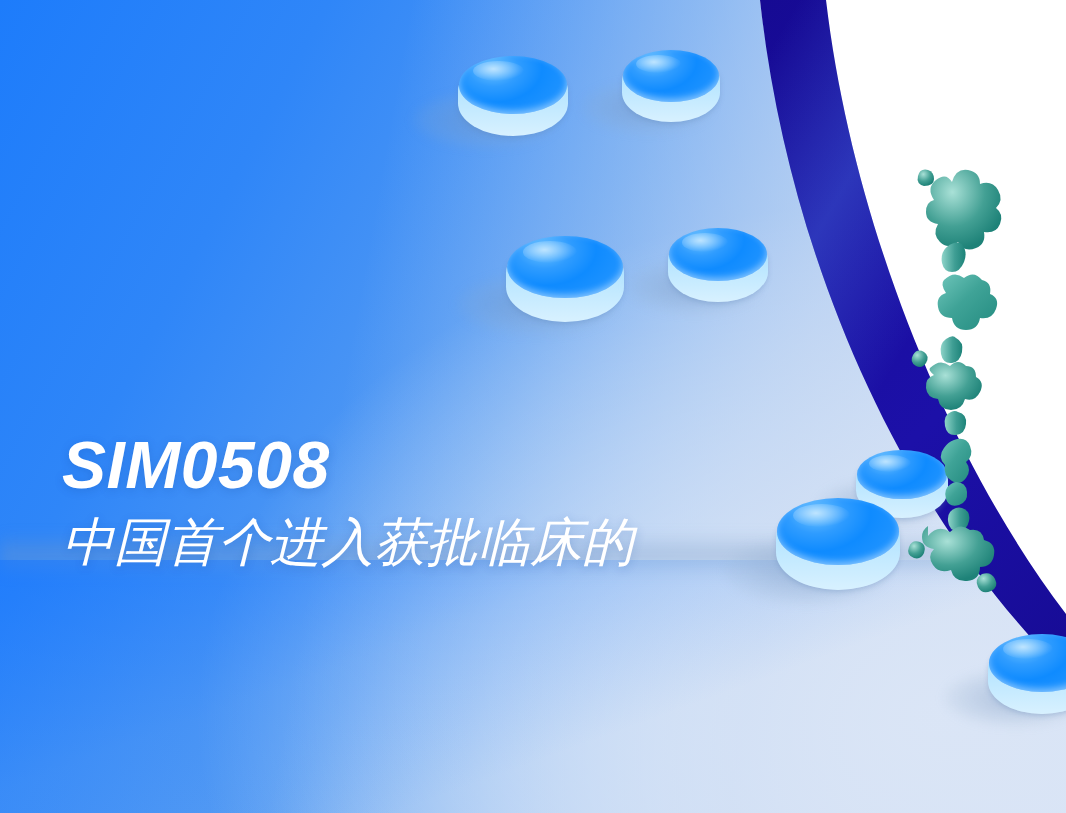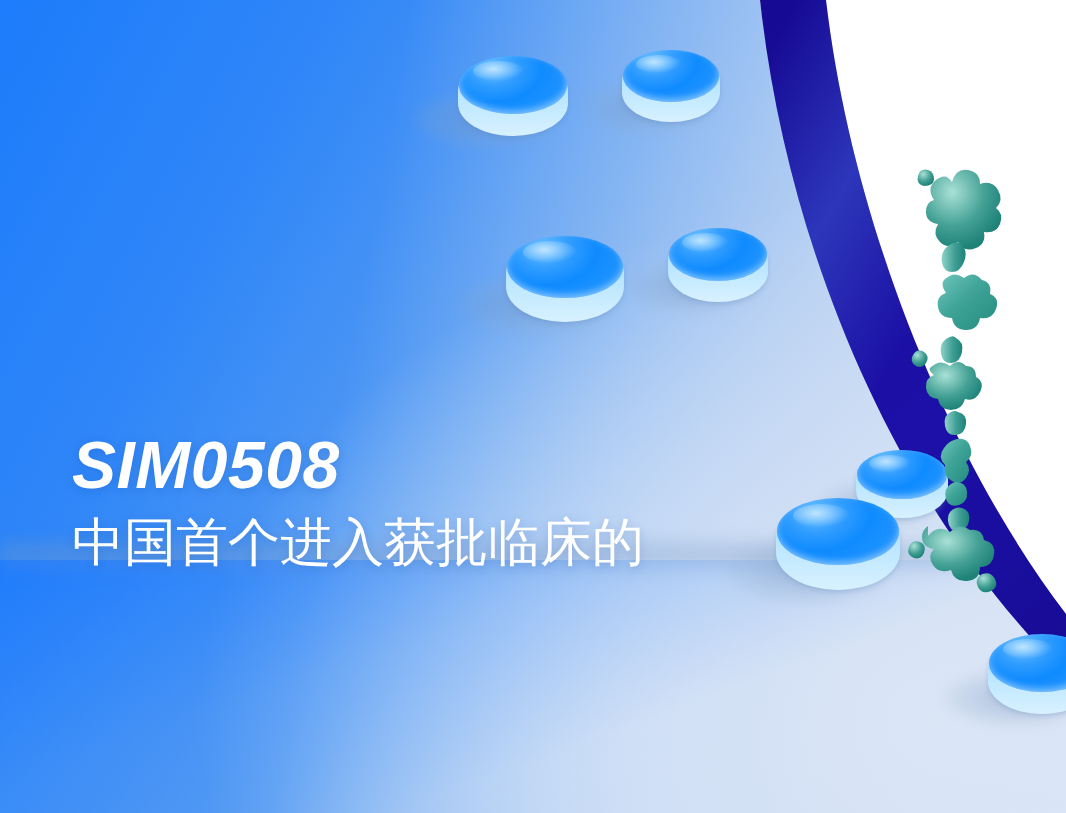--- a/index.html
+++ b/index.html
@@ -88,33 +88,33 @@
   .protein{ position:absolute; left:900px; top:160px; width:140px; height:420px; }
   .protein svg{ display:block; width:100%; height:100%; overflow:visible; }
 
   
   .headline{
     position:absolute;
     left:62px; top:432px;
     color:#ffffff;
     text-shadow:0 2px 10px rgba(20,70,160,0.22);
     user-select:none;
-    margin-left:10px;
   }
   .h-title{
     font-size:66px;
     font-weight:bold;
     font-style:italic;
     letter-spacing:0.5px;
     line-height:1.02;
     white-space:nowrap;
   }
   .h-sub{
     margin-top:10px;
     font-size:52px;
+    font-style:italic;
     font-weight:normal;
     line-height:1.28;
     white-space:nowrap;
   }
   .h-sub .line{ display:block; }
 </style>
 </head>
 <body>
 
 <div id="stage">

